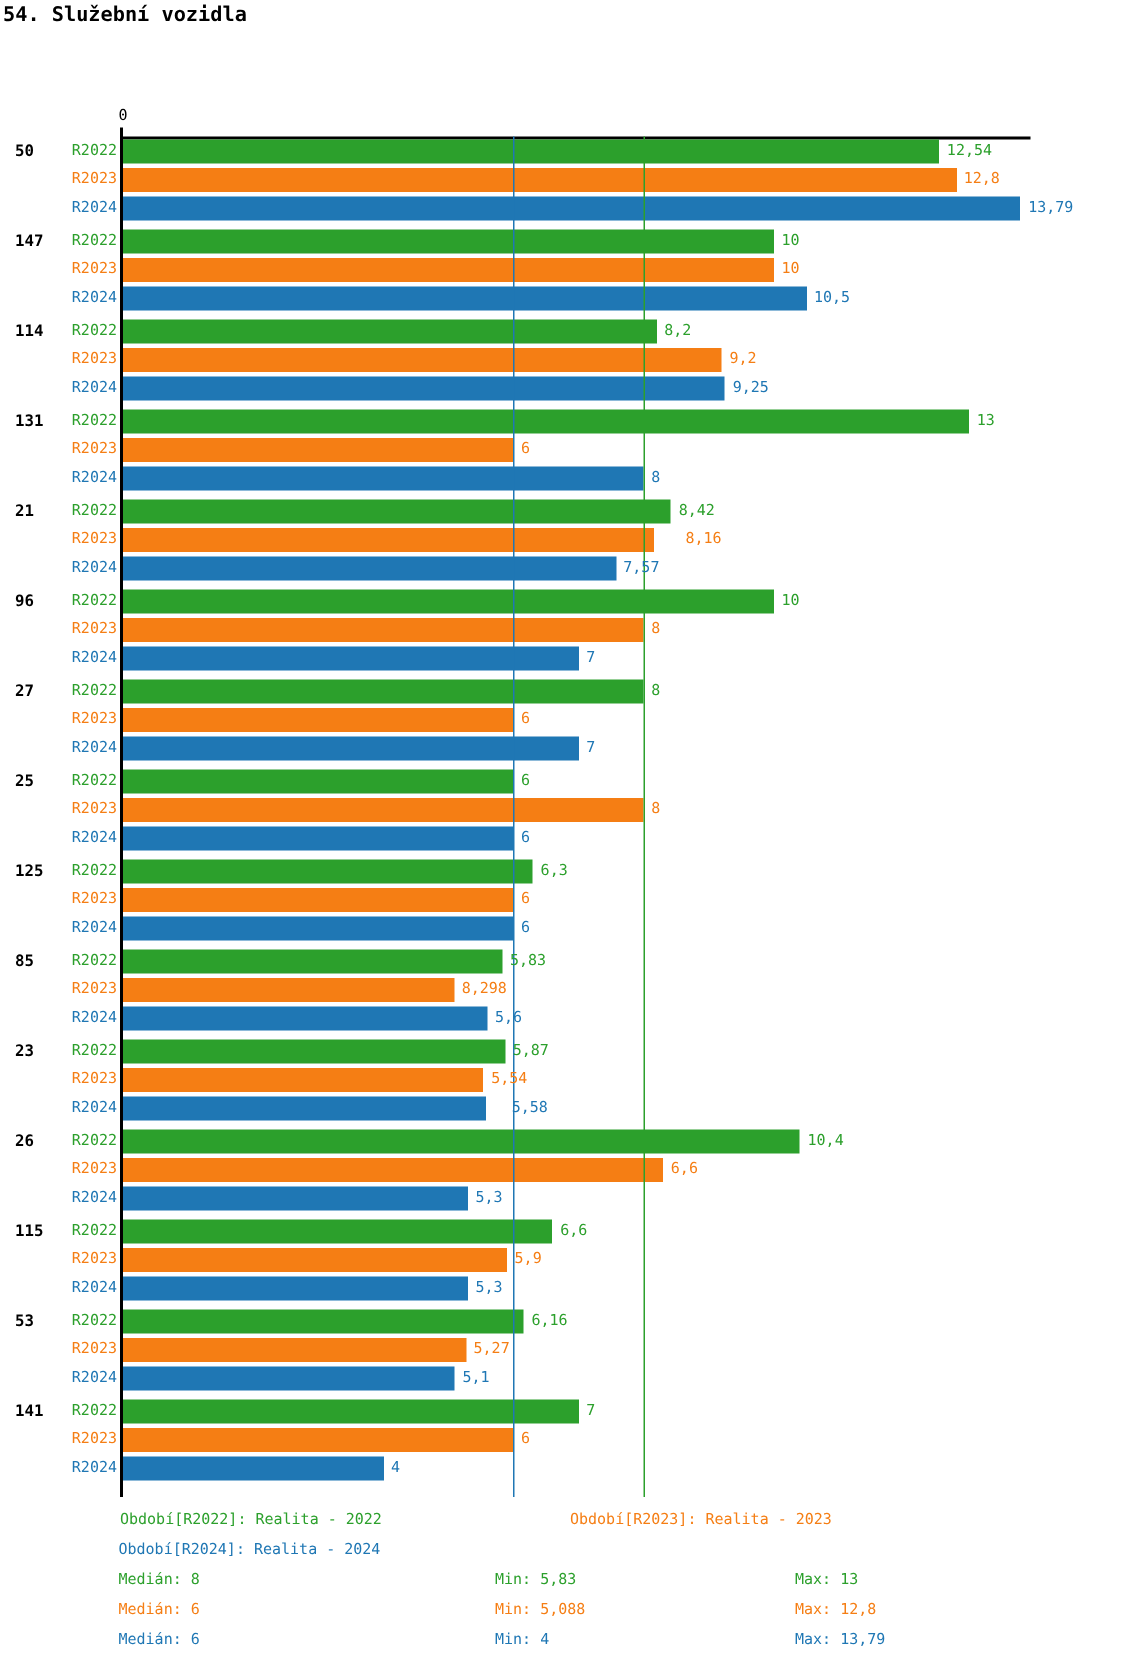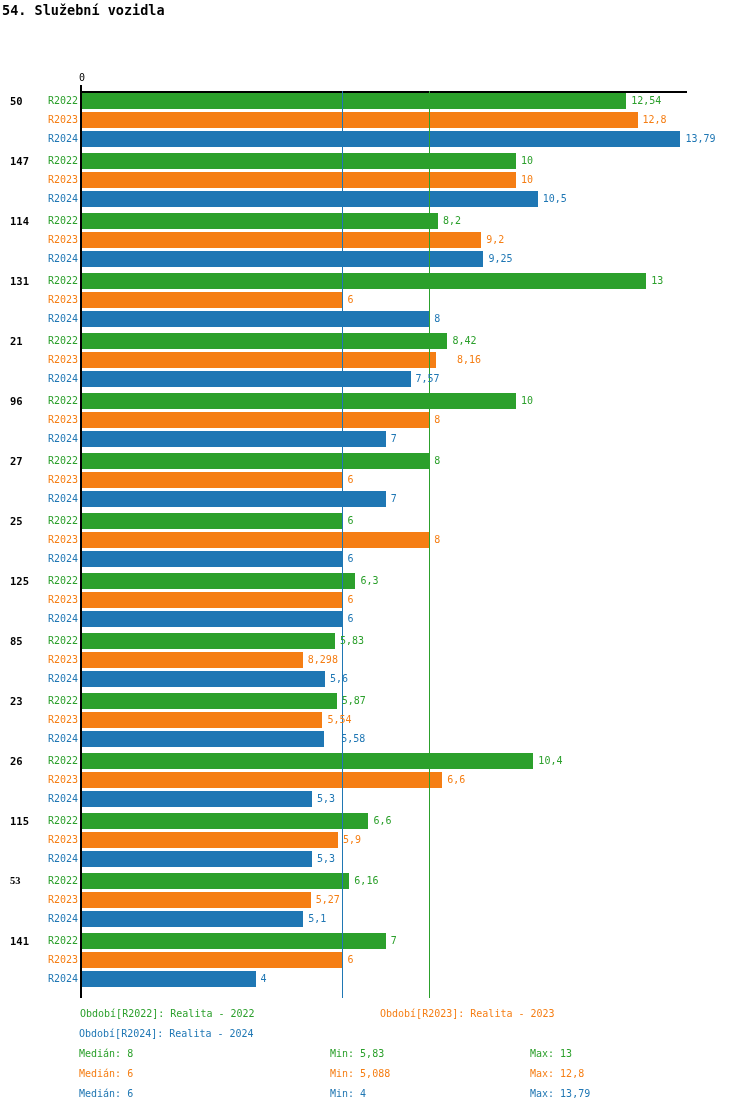--- a/index.html
+++ b/index.html
@@ -157,21 +157,21 @@
         <div class="grouplabel" style="top: 815px;">115</div>
         <div class="rowlabel" style="top: 815px; color: rgb(44, 160, 44);">R2022</div>
         <div class="bar" style="top: 813px; width: 286.44px; background: rgb(44, 160, 44);"></div>
         <div class="vlabel" style="left: 373.44px; top: 815px; color: rgb(44, 160, 44);">6,6</div>
         <div class="rowlabel" style="top: 834px; color: rgb(245, 126, 20);">R2023</div>
         <div class="bar" style="top: 832px; width: 256.06px; background: rgb(245, 126, 20);"></div>
         <div class="vlabel" style="left: 343.06px; top: 834px; color: rgb(245, 126, 20);">5,9</div>
         <div class="rowlabel" style="top: 853px; color: rgb(31, 119, 180);">R2024</div>
         <div class="bar" style="top: 851px; width: 230.02px; background: rgb(31, 119, 180);"></div>
         <div class="vlabel" style="left: 317.02px; top: 853px; color: rgb(31, 119, 180);">5,3</div>
-        <div class="grouplabel" style="top: 875px; font-family: Liberation Serif, serif;">53</div>
+        <div class="grouplabel" style="top: 875px;">53</div>
         <div class="rowlabel" style="top: 875px; color: rgb(44, 160, 44);">R2022</div>
         <div class="bar" style="top: 873px; width: 267.344px; background: rgb(44, 160, 44);"></div>
         <div class="vlabel" style="left: 354.344px; top: 875px; color: rgb(44, 160, 44);">6,16</div>
         <div class="rowlabel" style="top: 894px; color: rgb(245, 126, 20);">R2023</div>
         <div class="bar" style="top: 892px; width: 228.718px; background: rgb(245, 126, 20);"></div>
         <div class="vlabel" style="left: 315.718px; top: 894px; color: rgb(245, 126, 20);">5,27</div>
         <div class="rowlabel" style="top: 913px; color: rgb(31, 119, 180);">R2024</div>
         <div class="bar" style="top: 911px; width: 221.34px; background: rgb(31, 119, 180);"></div>
         <div class="vlabel" style="left: 308.34px; top: 913px; color: rgb(31, 119, 180);">5,1</div>
         <div class="grouplabel" style="top: 935px;">141</div>

